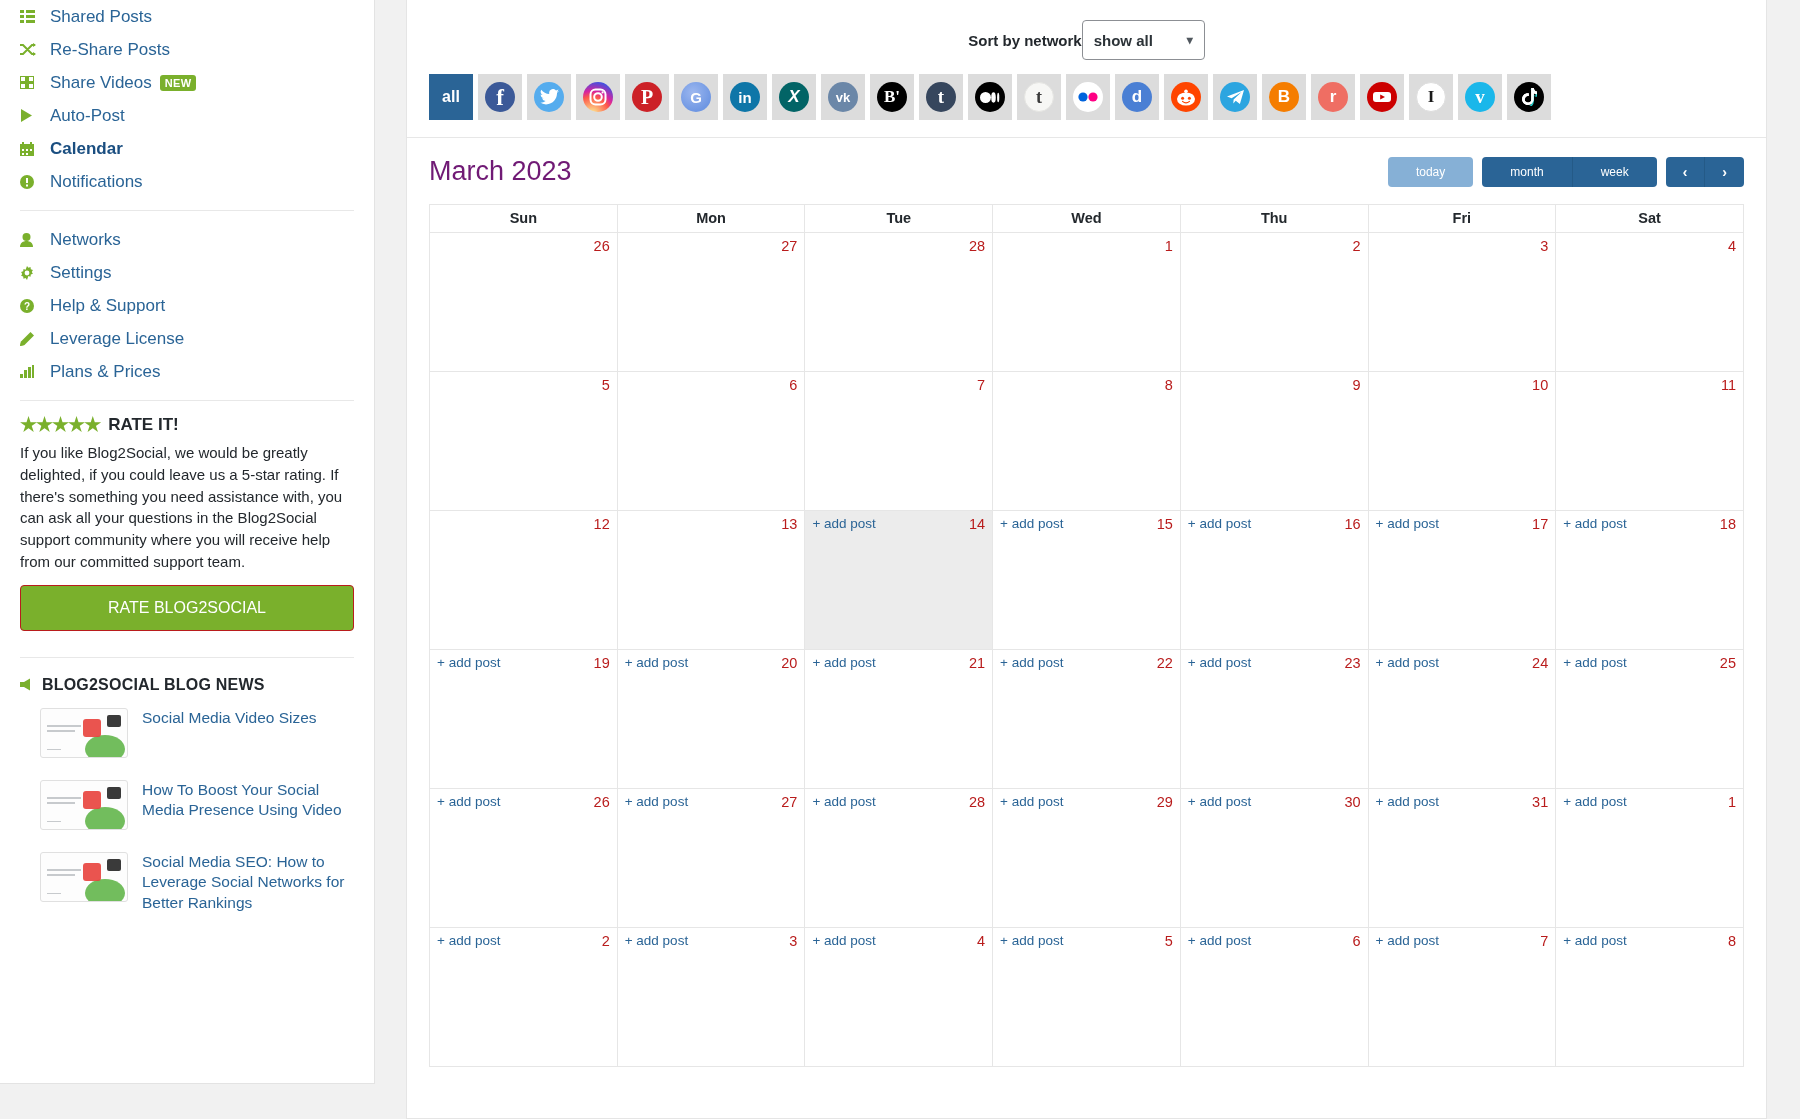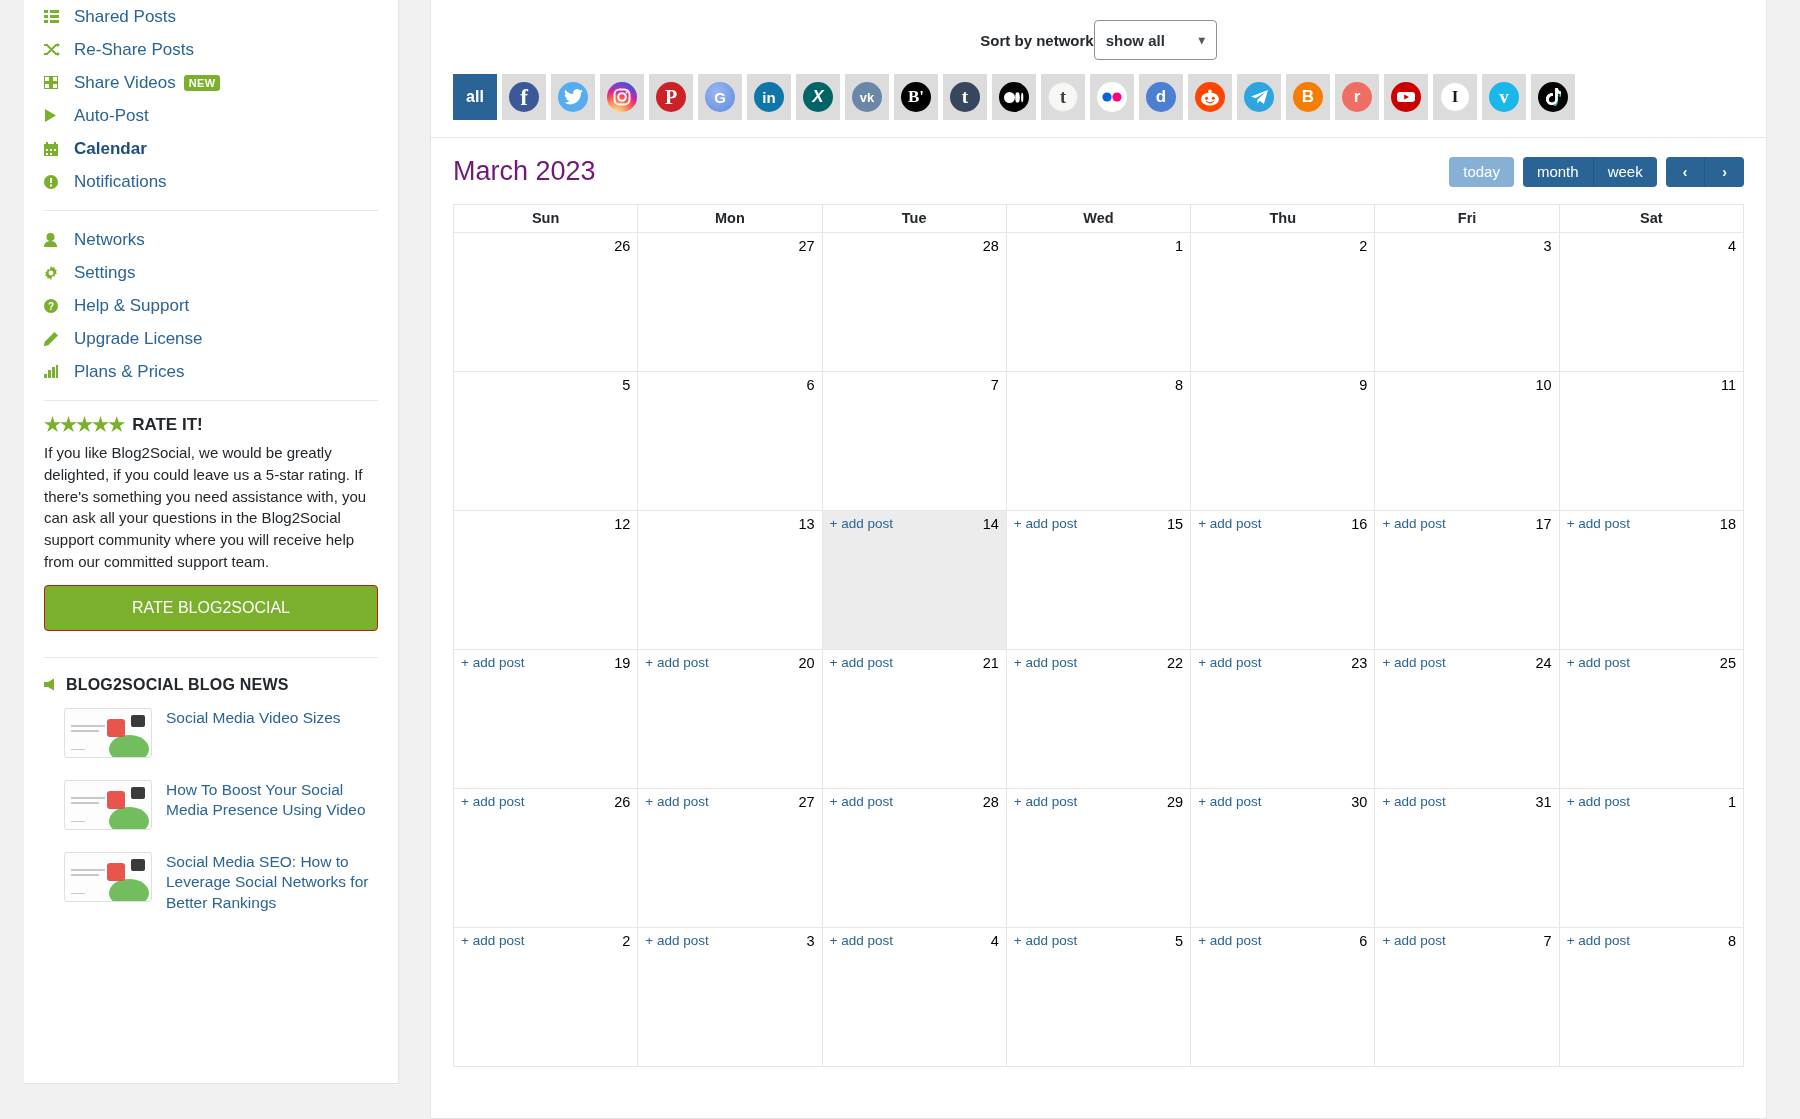--- a/index.html
+++ b/index.html
@@ -16,21 +16,20 @@
   .sidebar {
     width: 375px;
     background: #fff;
     border: 1px solid #e3e3e3;
     border-top: none;
     border-left: none;
     margin-bottom: 35px;
     padding: 0 20px;
     flex: 0 0 375px;
     overflow: hidden;
-    margin-left: 24px;
   }
   .nav-list { list-style: none; margin: 0; padding: 0; }
   .nav-item {
     display: flex; align-items: center;
     height: 33px;
     font-size: 17px;
     cursor: pointer;
   }
   .nav-icon {
     width: 30px; flex: 0 0 30px;
@@ -141,22 +140,22 @@
   .sep { border-top: 1px solid #e7e7e7; margin: 17px -22px 0 -22px; }
 
   .cal-head {
     display: flex; align-items: center; justify-content: space-between;
     margin: 18px 0 17px 0;
   }
   .cal-title { font-size: 27px; color: #701a75; font-weight: normal; }
   .cal-ctrls { display: flex; gap: 9px; }
   .btn {
     background: #2a6496; color: #fff;
-    border: none; font-size: 15px;
-    padding: 0 14px; height: 30px;
+    border: none; font-size: 12px;
+    padding: 0 28px; height: 30px;
     line-height: 30px;
     cursor: pointer;
     font-family: "Liberation Sans", sans-serif;
   }
   .btn.today { background: #86b0d6; border-radius: 4px; }
   .grp { display: flex; }
   .grp .btn:first-child { border-radius: 4px 0 0 4px; }
   .grp .btn:last-child { border-radius: 0 4px 4px 0; }
   .grp .btn + .btn { border-left: 1px solid #245a87; }
   .arrow { font-size: 14px; padding: 0 17px; font-weight: bold; }
@@ -177,21 +176,21 @@
     background: #fff;
   }
   table.cal td.today-cell { background: #ececec; }
   .cell-top {
     display: flex; align-items: flex-start; justify-content: space-between;
     padding: 5px 7px 0 7px;
     height: 26px;
   }
   .addpost { font-size: 13.5px; color: #2a6496; cursor: pointer; white-space: nowrap; }
   .addpost.hidden { visibility: hidden; }
-  .daynum { font-size: 14.5px; color: #000000; }
+  .daynum { font-size: 14.5px; color: #b91c1c; }
 </style>
 </head>
 <body>
 
 <div class="page">
 
   <aside class="sidebar">
     <ul class="nav-list" id="nav1">
         <li class="nav-item">
           <span class="nav-icon">
@@ -290,21 +289,21 @@
           </span>
           <span class="nav-label">Help &amp; Support</span>
         </li>
         <li class="nav-item">
           <span class="nav-icon">
             <svg width="14" height="14" viewBox="0 0 14 14">
               <path d="M10.5 0L14 3.5 4.5 13 0 14l1-4.5z" fill="#7ab02c"></path>
               <path d="M0 14l1-4.5 3.5 3.5z" fill="#7ab02c"></path>
             </svg>
           </span>
-          <span class="nav-label">Upgrade License</span>
+          <span class="nav-label">Leverage License</span>
         </li>
         <li class="nav-item">
           <span class="nav-icon">
             <svg width="14" height="13" viewBox="0 0 14 13">
               <rect x="0" y="9" width="3" height="4" fill="#7ab02c"></rect>
               <rect x="4" y="5" width="3" height="8" fill="#7ab02c"></rect>
               <rect x="8" y="2" width="3" height="11" fill="#7ab02c"></rect>
               <rect x="12" y="0" width="2" height="13" fill="#7ab02c"></rect>
             </svg>
           </span>

